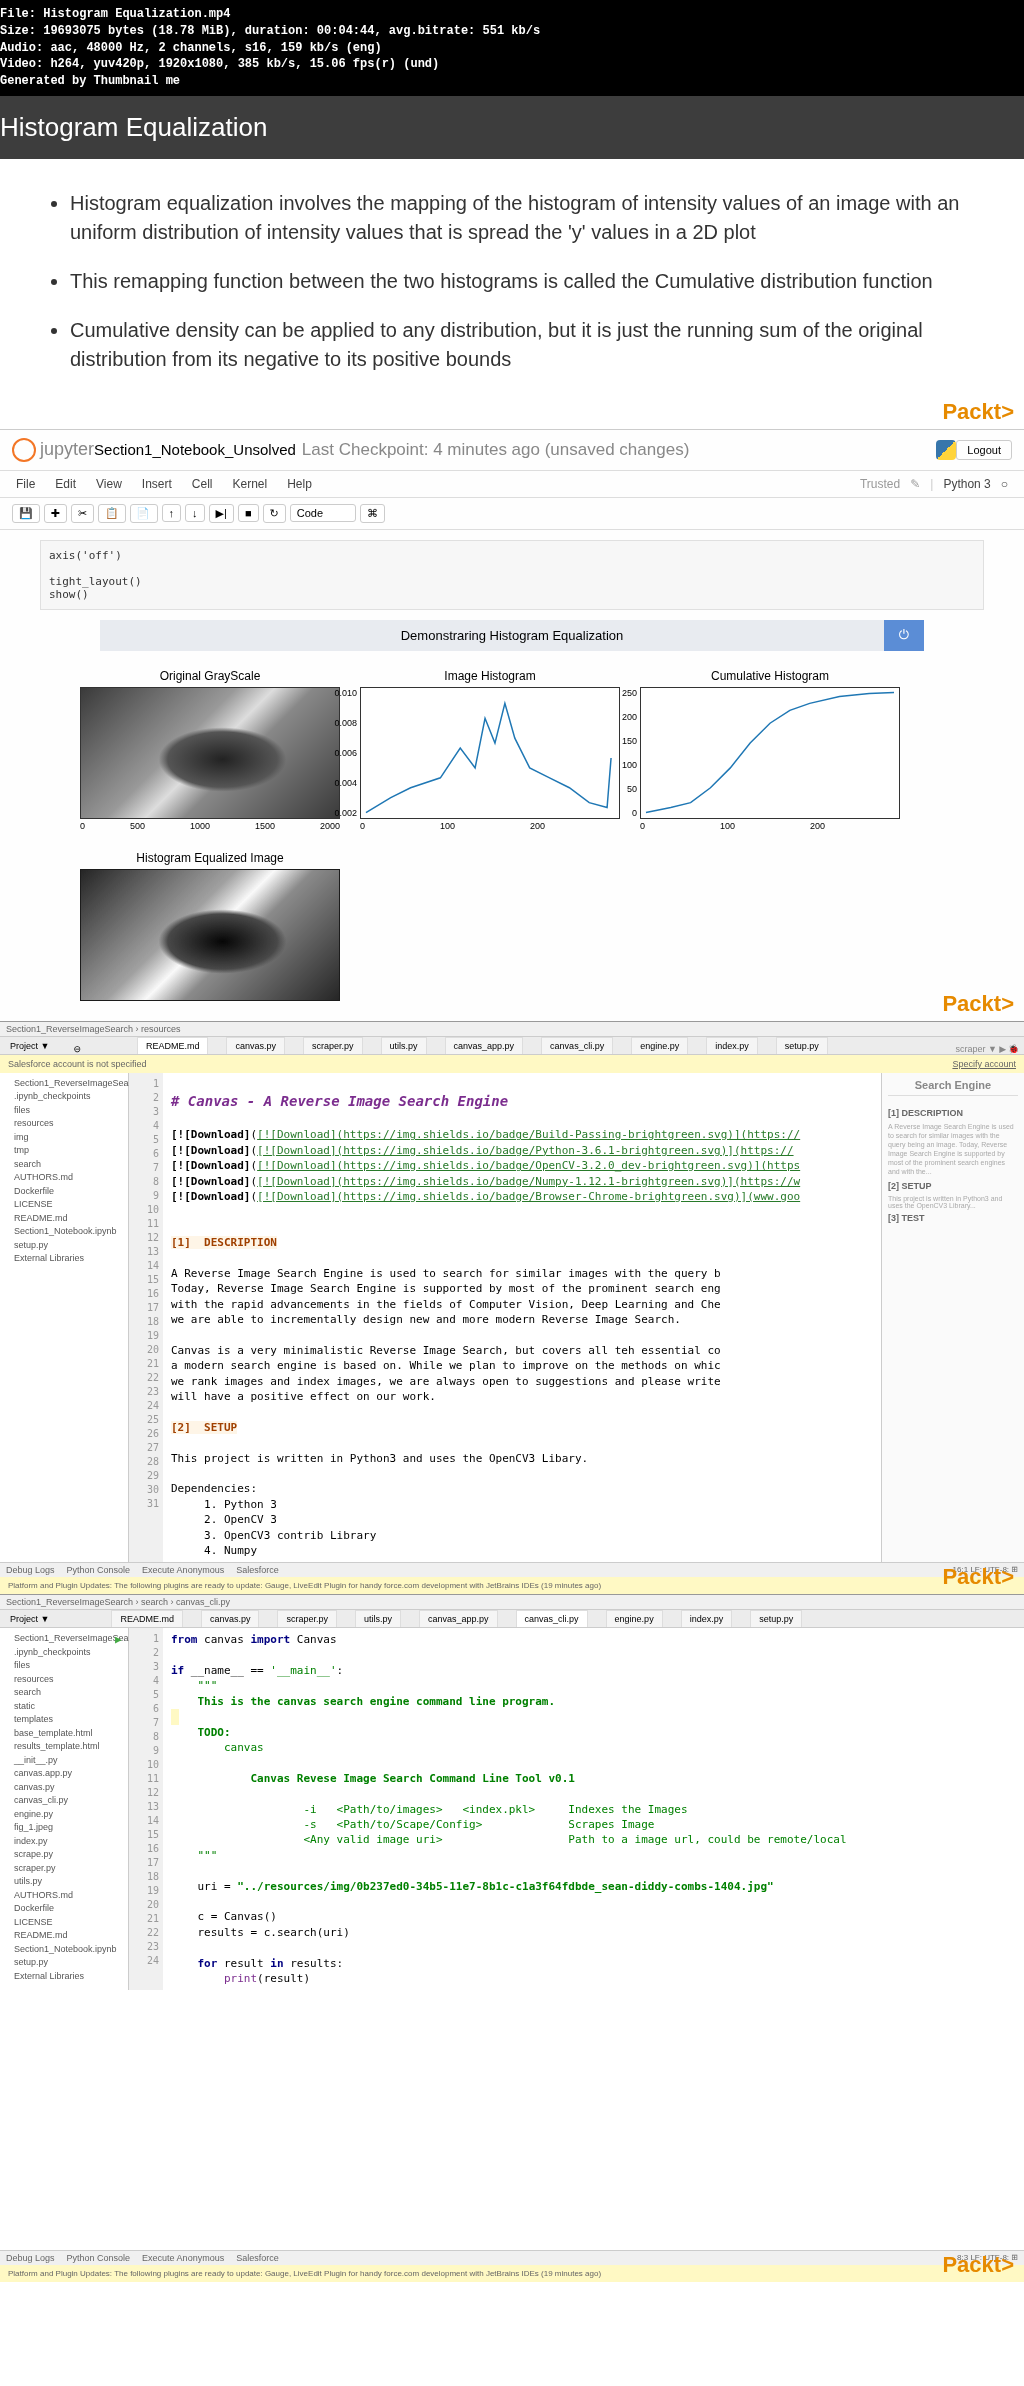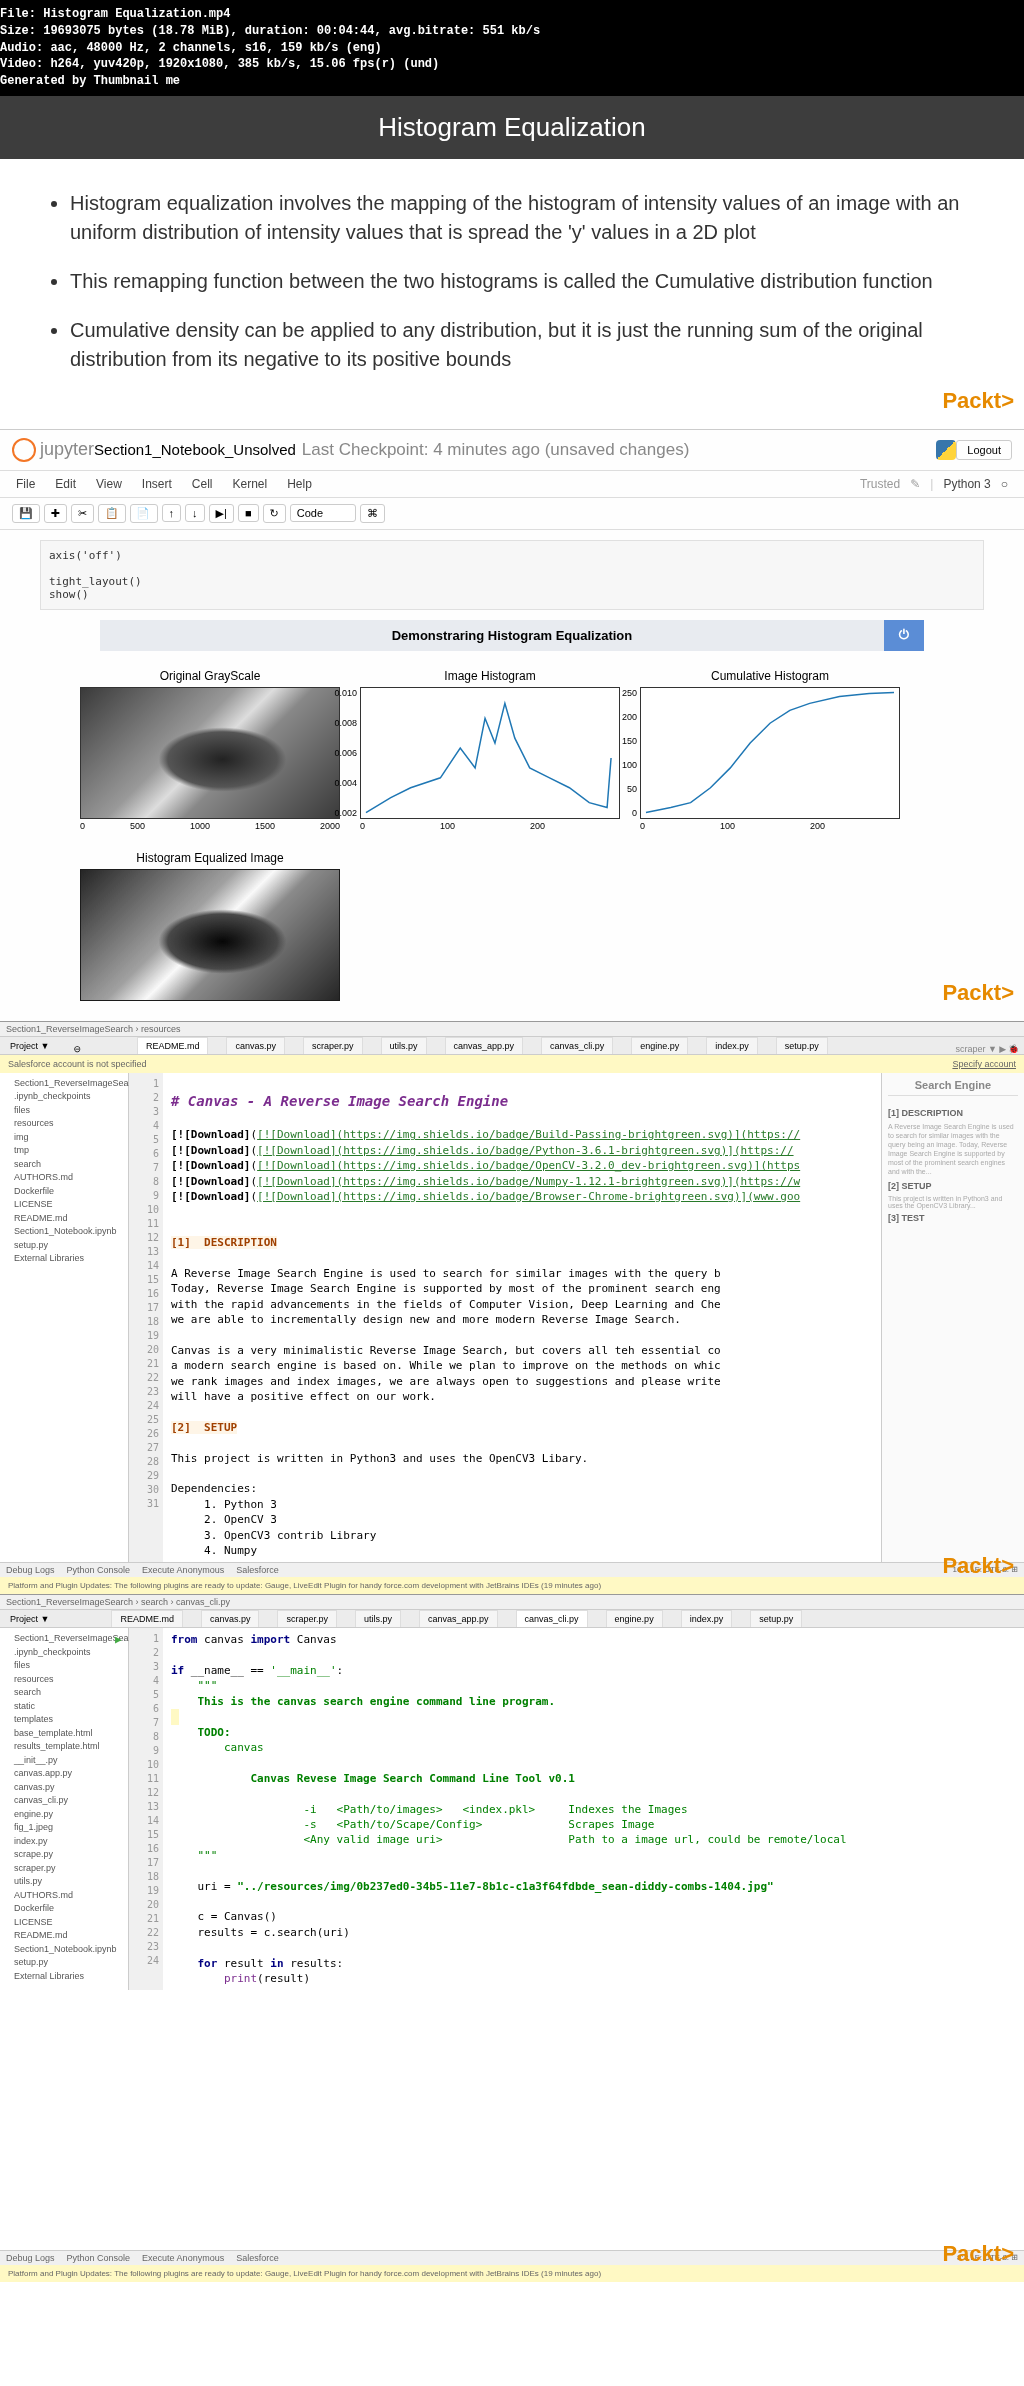--- a/index.html
+++ b/index.html
@@ -1,34 +1,34 @@
 <!DOCTYPE html>
 <html><head>
 <meta charset="utf-8">
 <style>
 body{margin:0;font-family:Arial,sans-serif;font-size:13px;background:#fff;width:1024px}
 .hdr{background:#000;color:#fff;padding:6px 0;font-family:'Courier New',monospace;font-size:12px;font-weight:bold;line-height:1.4}
-.slide-title{background:#3d3d3d;color:#fff;text-align:center;padding:16px 0;font-size:26px;font-weight:normal}
+.slide-title{background:#3d3d3d;color:#fff;text-align:left;padding:16px 0;font-size:26px;font-weight:normal}
 .slide-body{background:#fff;padding:30px 50px 20px 50px;min-height:220px;position:relative}
 .slide-body ul{margin:0;padding-left:20px}
 .slide-body li{font-size:20px;color:#333;margin-bottom:20px;line-height:1.45}
 .packt{color:#e68a00;font-weight:bold;font-size:22px}
 .nb{background:#fefefe;border-top:1px solid #ccc}
 .nb-top{display:flex;align-items:center;padding:8px 12px;border-bottom:1px solid #ddd}
 .nb-jup{color:#888;font-size:18px}
 .nb-title{font-size:15px;}
 .nb-sub{font-size:17px;color:#888;margin-left:6px}
 .nb-right{margin-left:auto;display:flex;gap:0;align-items:center}
 .logout{border:1px solid #ccc;padding:3px 10px;font-size:11px;border-radius:3px}
 .nb-menu{display:flex;gap:20px;padding:6px 16px;font-size:12px;color:#444;border-bottom:1px solid #ddd}
 .nb-menu-r{margin-left:auto;display:flex;gap:10px}
 .nb-tools{display:flex;gap:4px;padding:6px 12px;border-bottom:1px solid #ddd;align-items:center}
 .tb{border:1px solid #ccc;padding:2px 6px;font-size:11px;border-radius:3px;background:#fff}
 .cell{background:#f7f7f7;margin:10px 40px;padding:8px;font-family:monospace;font-size:11px;color:#333;border:1px solid #e0e0e0}
-.demo-bar{background:#e8ebf0;margin:8px 100px;padding:8px;text-align:left;font-size:13px;font-weight:bold;display:flex;align-items:center;justify-content:center;position:relative}
+.demo-bar{background:#e8ebf0;margin:8px 100px;padding:8px;text-align:left;font-size:13px;font-weight:normal;display:flex;align-items:center;justify-content:center;position:relative}
 .pwr{position:absolute;right:0;top:0;bottom:0;background:#5b8dd6;width:40px;display:flex;align-items:center;justify-content:center;color:#fff}
 .plots{display:flex;flex-wrap:wrap;justify-content:flex-start;gap:20px;padding:10px 80px 20px}
 .plot{width:260px}
 .plot-title{text-align:center;font-size:12px;margin-bottom:4px}
 .plot-box{border:1px solid #333;height:130px;background:#fff;position:relative}
 .gray-img{background:linear-gradient(135deg,#3a3a3a 0%,#999 40%,#ddd 50%,#888 60%,#3a3a3a 100%);position:relative}
 .gray-img::after{content:'';position:absolute;left:30%;right:20%;top:30%;bottom:20%;background:radial-gradient(ellipse at center,#222 0%,#555 60%,transparent 70%)}
 .axis-x{display:flex;justify-content:space-between;font-size:9px;margin-top:2px}
 .axis-y{position:absolute;left:-34px;top:0;bottom:0;display:flex;flex-direction:column;justify-content:space-between;font-size:9px;text-align:right;width:30px}
 .ide{background:#f4f4f4;border-top:1px solid #999;font-size:10px}
@@ -46,21 +46,21 @@
 .c-title{color:#7b2d8e;font-weight:bold;font-style:italic;font-size:14px}
 .c-link{color:#287a2a;text-decoration:underline}
 .c-bold{font-weight:bold}
 .c-sec{color:#a04000;font-weight:bold;background:#fef5e7}
 .c-kw{color:#000080;font-weight:bold}
 .c-str{color:#008000}
 .c-func{color:#7b2d8e}
 .side-panel{width:130px;background:#fafafa;border-left:1px solid #ccc;font-size:8px;color:#888;padding:6px}
 .side-panel h4{font-size:9px;margin:4px 0;color:#666}
 .ide-bot{background:#f0f0f0;border-top:1px solid #ccc;padding:2px 6px;font-size:9px;color:#666;display:flex;gap:12px}
-.packt-br{position:absolute;right:10px;bottom:15px}
+.packt-br{position:absolute;right:10px;bottom:4px}
 svg.chart{width:100%;height:100%}
 </style>
 </head>
 <body>
 
 <div class="hdr">
   <div>File: Histogram Equalization.mp4</div>
   <div><span>Size: 19693075 bytes (18.78 MiB), duration: 00:04:44, avg.bitrate: 551 kb/s</span></div>
   <div>Audio: aac, 48000 Hz, 2 channels, s16, 159 kb/s (eng)</div>
   <div>Video: h264, yuv420p, 1920x1080, 385 kb/s, 15.06 fps(r) (und)</div>

